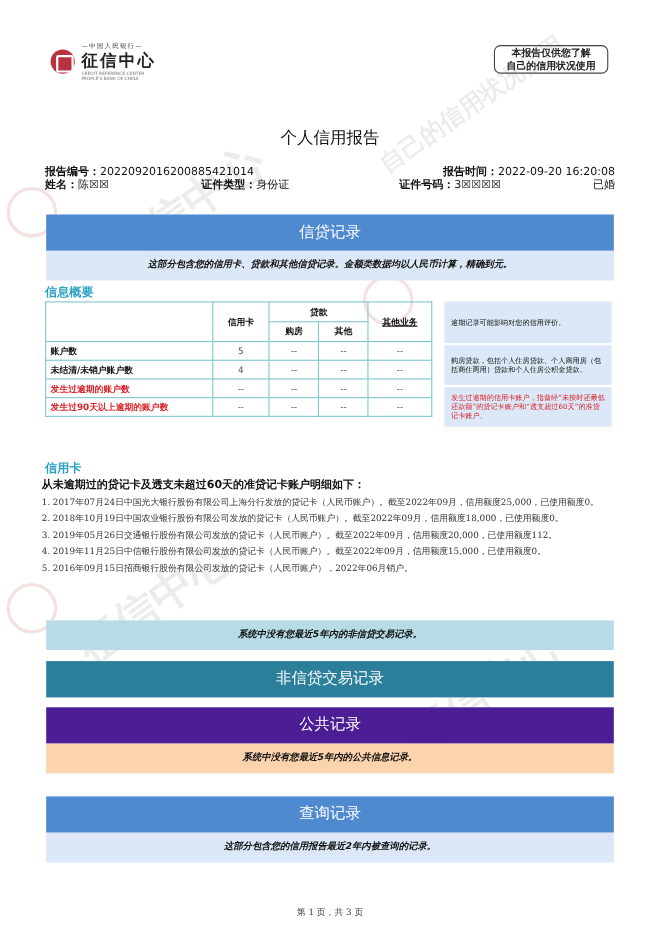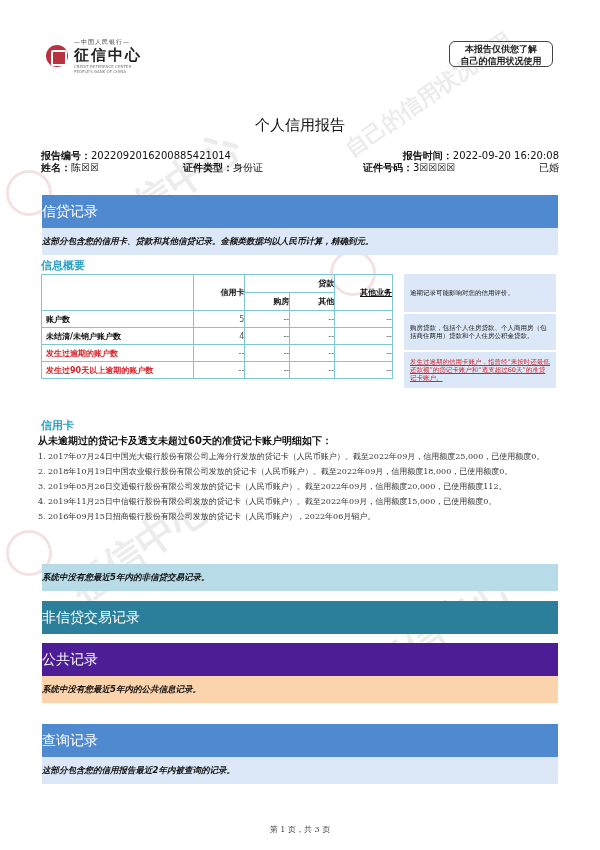--- a/index.html
+++ b/index.html
@@ -19,42 +19,42 @@
 
   .notice { position: absolute; left: 449px; top: 41px; width: 104px; height: 26px; border: 1px solid #444; border-radius: 6px; font-size: 9px; font-weight: bold; text-align: center; line-height: 12px; padding-top: 1px; color: #222; }
 
   .title { position: absolute; top: 116px; left: 0; width: 600px; text-align: center; font-size: 15px; color: #111; }
 
   .meta { position: absolute; left: 41px; width: 518px; font-size: 10px; color: #111; }
   .meta-row1 { top: 149px; }
   .meta-row2 { top: 161px; }
   .meta span { position: absolute; white-space: nowrap; }
 
-  .section-head { position: absolute; left: 42px; width: 516px; height: 33px; color: #fff; font-size: 14px; line-height: 33px; }
-  .section-sub { position: absolute; left: 42px; width: 516px; height: 27px; text-align: left; font-size: 8.5px; font-weight: bold; font-style: italic; line-height: 27px; color: #111; }
+  .section-head { position: absolute; left: 42px; width: 516px; height: 33px; color: #fff; text-align: center; font-size: 14px; line-height: 33px; }
+  .section-sub { position: absolute; left: 42px; width: 516px; height: 27px; text-align: center; font-size: 8.5px; font-weight: bold; font-style: italic; line-height: 27px; color: #111; }
 
   .blue-head { background: #4f89cf; }
   .blue-sub { background: #dce8f7; }
   .teal-head { background: #2b7f9b; margin-top: 40px; }
   .teal-sub { background: #b7dce8; }
   .orange-head { background: #4c1d95; }
   .orange-sub { background: #fbd3ac; }
 
   .subheading { position: absolute; left: 41px; font-size: 11px; color: #2aa0c5; font-weight: bold; }
 
   table.summary { position: absolute; left: 41px; top: 274px; width: 352px; border-collapse: collapse; font-size: 8px; }
-  table.summary td, table.summary th { border: 1px solid #7ec6d0; text-align: right; font-weight: normal; height: 17px; }
+  table.summary td, table.summary th { border: 1px solid #7ec6d0; text-align: center; font-weight: normal; height: 17px; }
   table.summary th { font-weight: bold; }
   table.summary td.label { text-align: left; padding-left: 4px; font-weight: bold; }
   table.summary td.red { color: #d8232a; }
   table.summary td.val { color: #555; }
 
   .notes { position: absolute; left: 404px; top: 274px; width: 152px; }
   .note { background: #dce8f7; font-size: 6.5px; line-height: 8px; padding: 3px 6px; display: flex; align-items: center; margin-bottom: 2px; }
-  .note.red { color: #d8232a; text-decoration: underline; }
+  .note.red { color: #d8232a; }
 
   .cc-intro { position: absolute; left: 38px; top: 434px; font-size: 10px; font-weight: bold; }
   .cc-list { position: absolute; left: 38px; top: 449px; width: 520px; font-size: 8px; line-height: 15px; color: #333; font-family: "DejaVu Serif", serif; }
   .cc-item { display: flex; }
   .cc-num { width: 10px; flex-shrink: 0; }
 
   .footer { position: absolute; top: 824px; left: 0; width: 600px; text-align: center; font-size: 8px; color: #444; font-family: "DejaVu Serif", serif; }
 </style>
 </head>
 <body>

